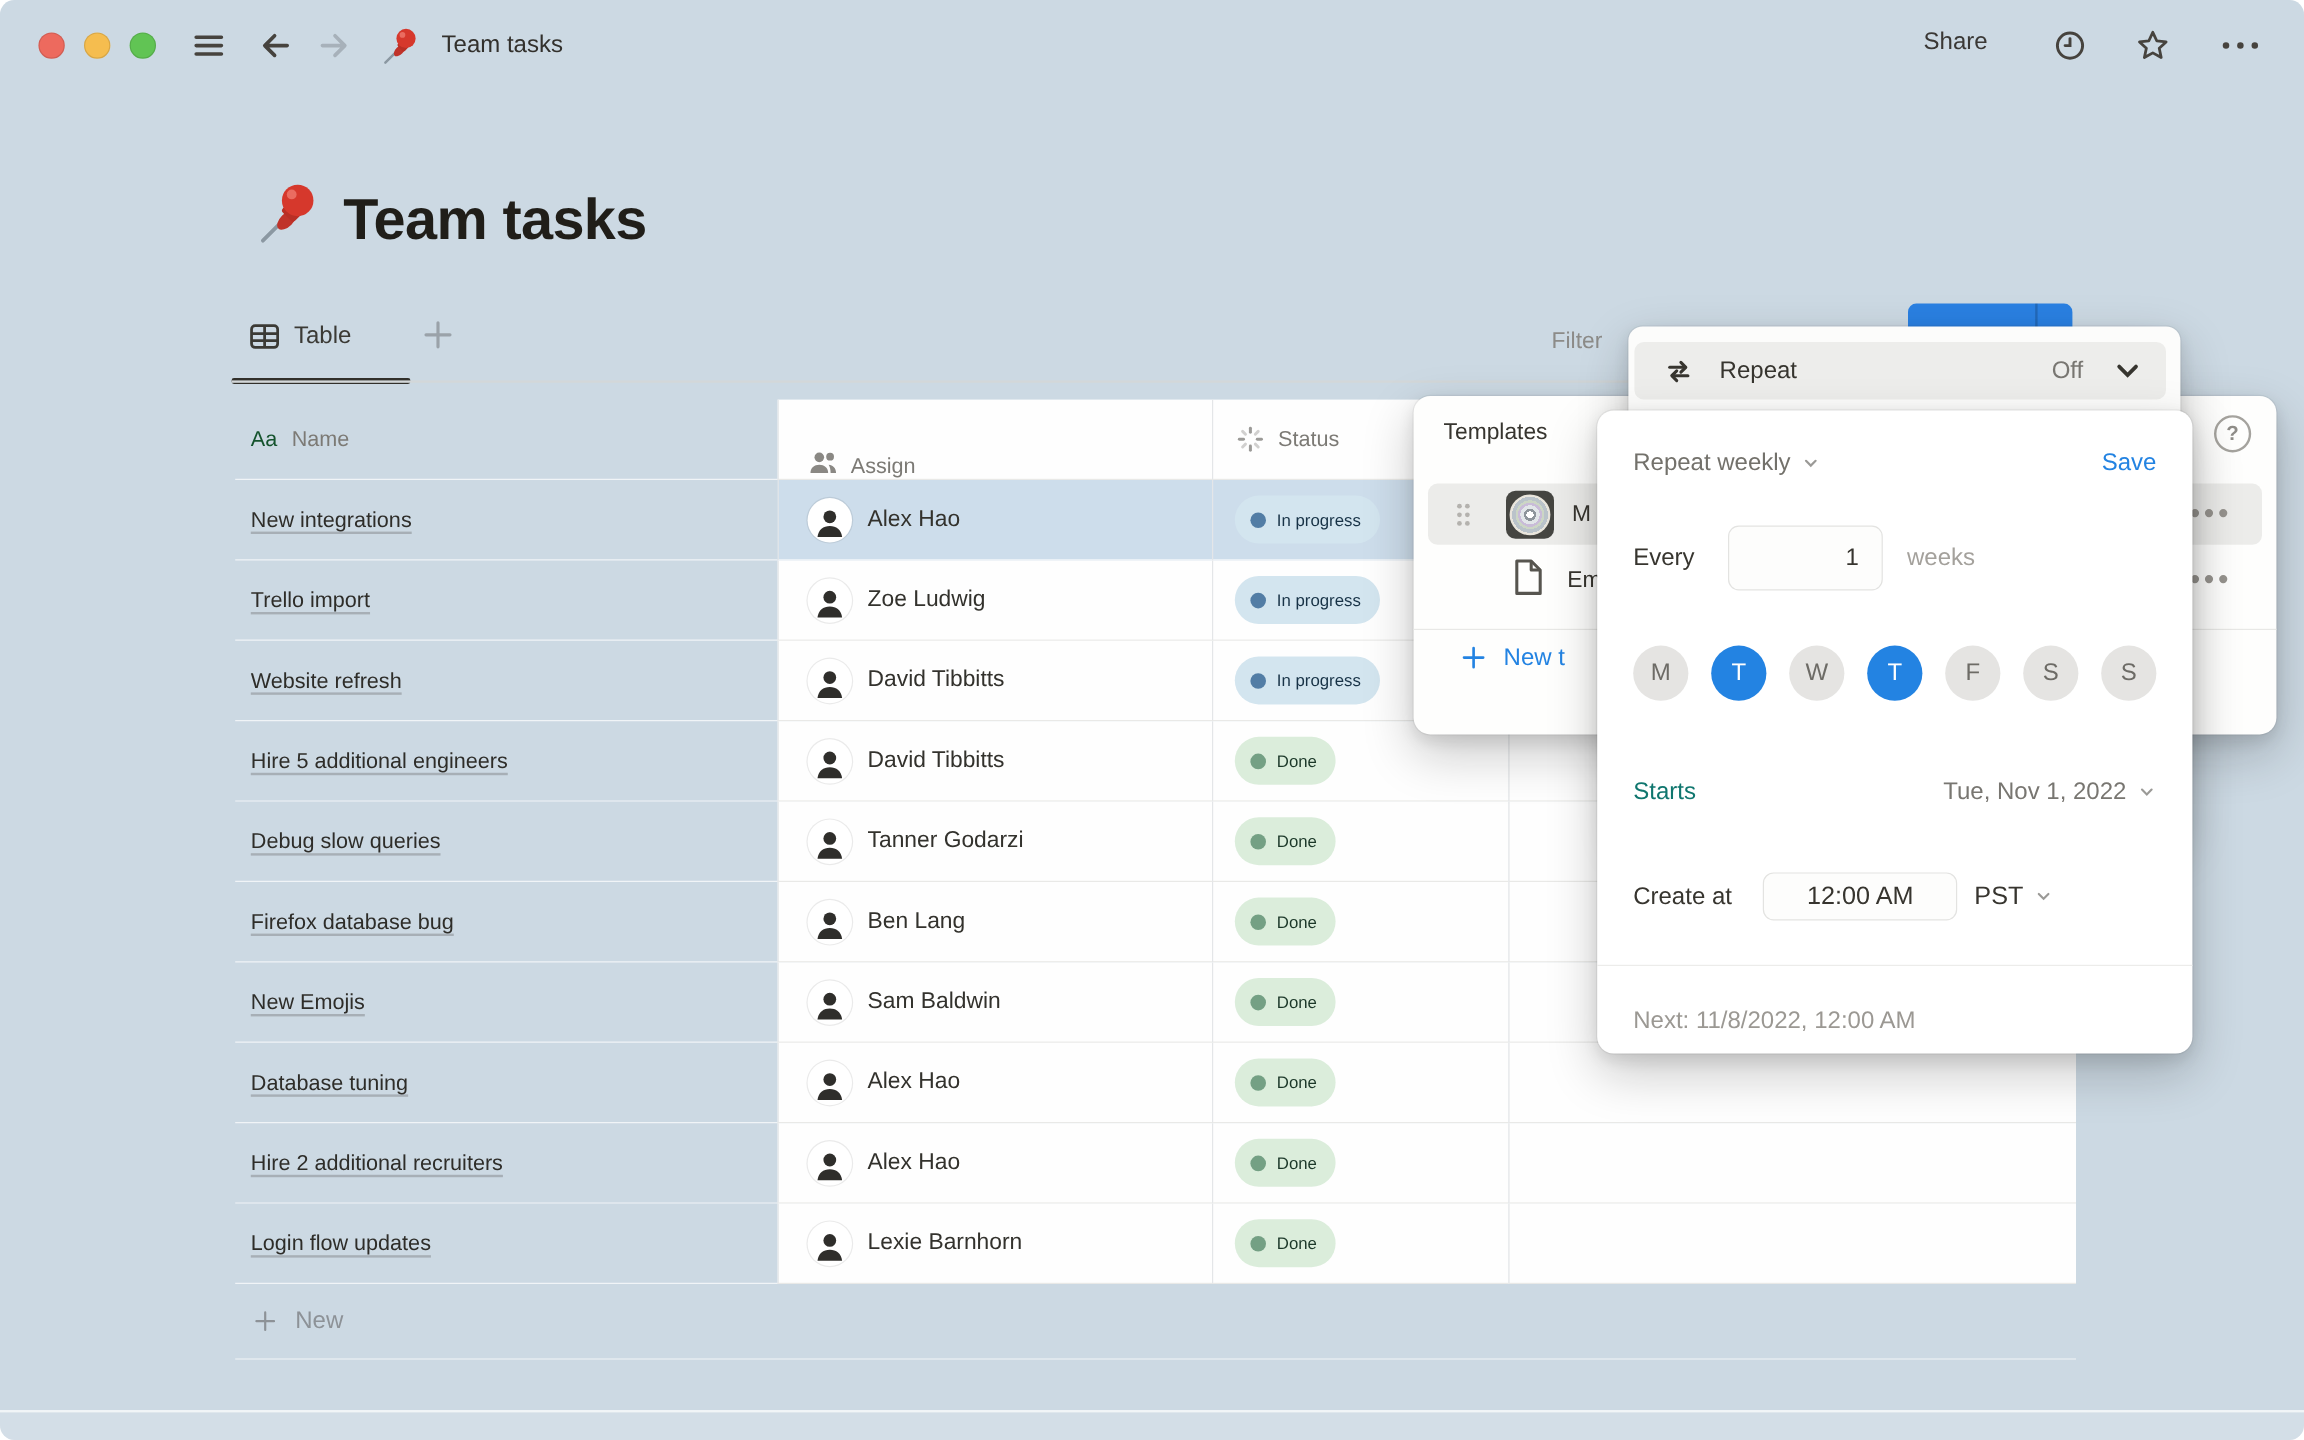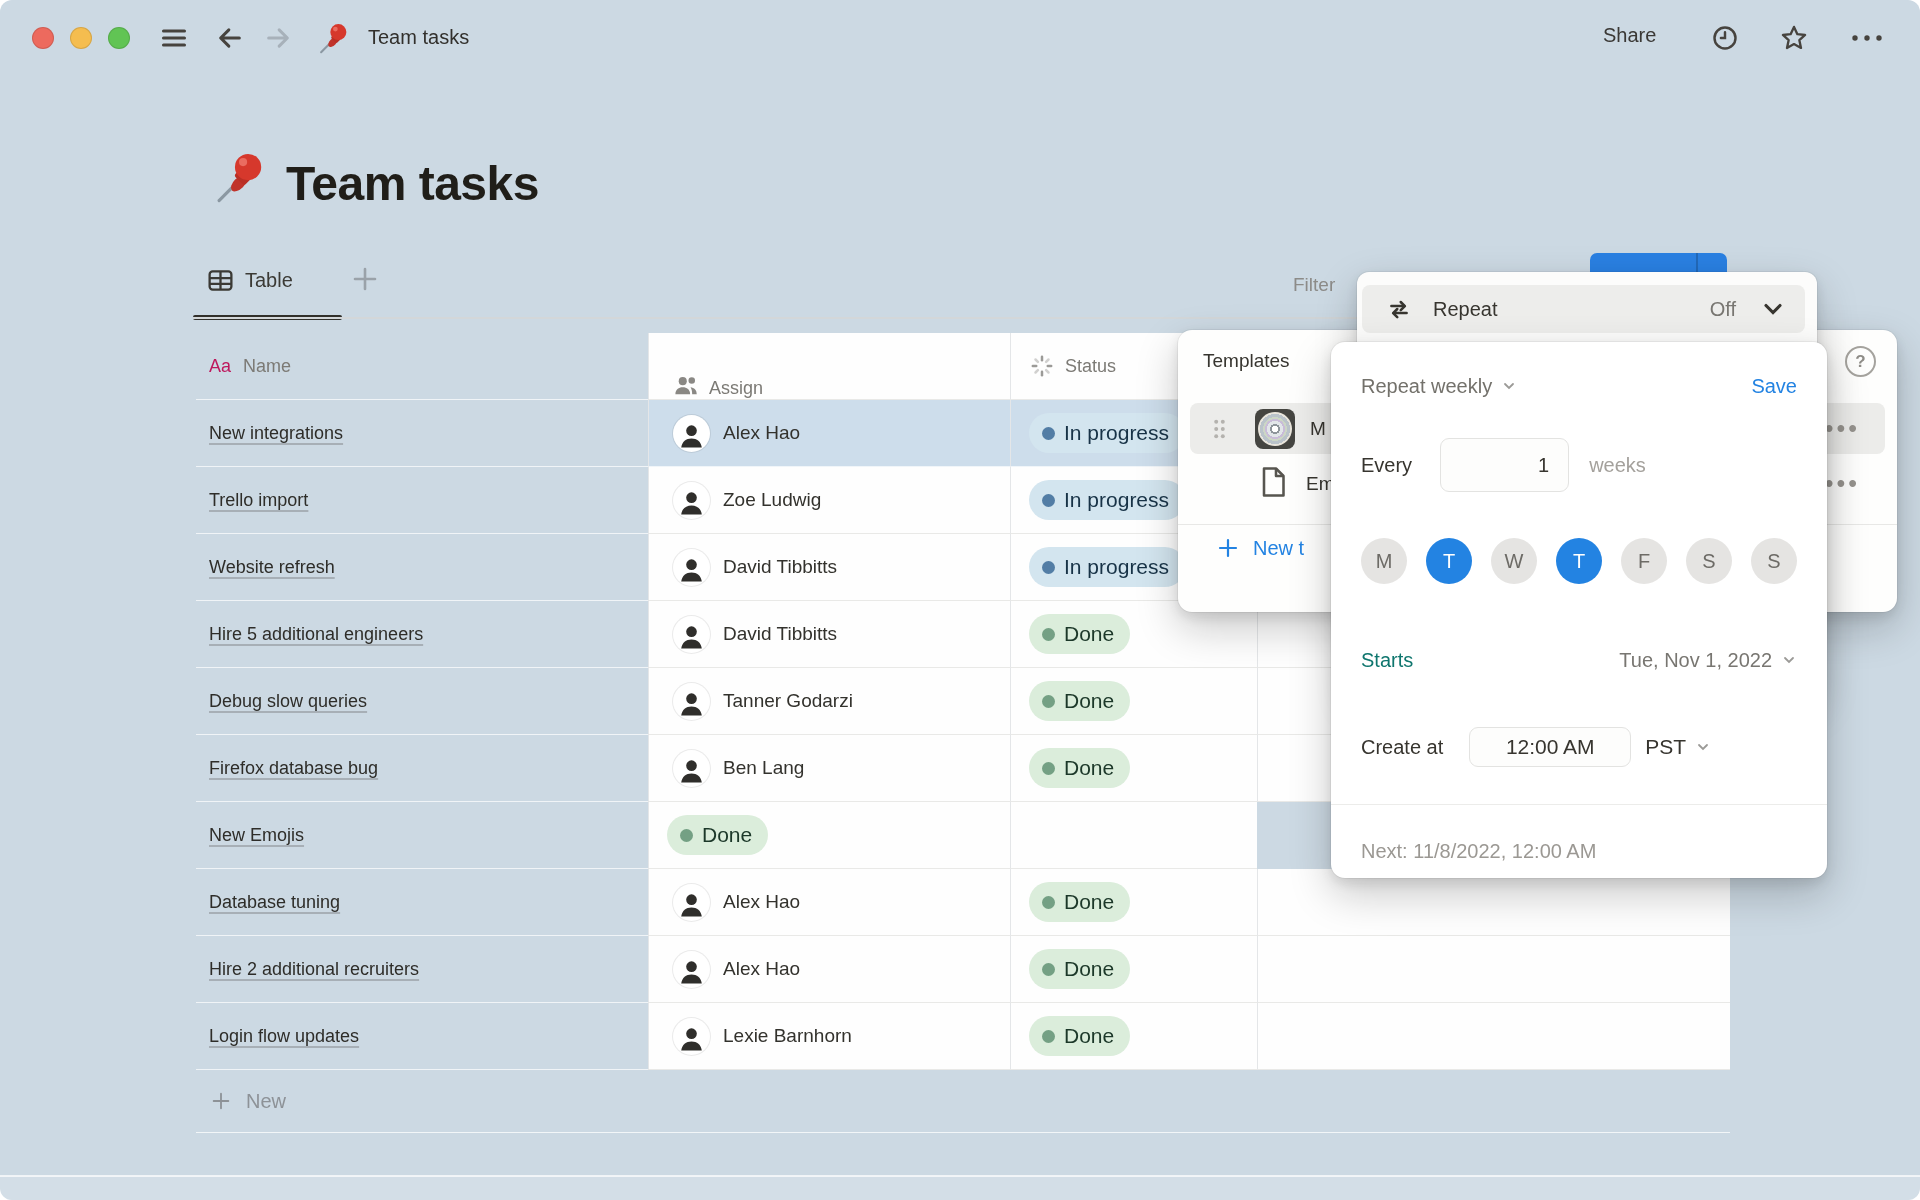--- a/index.html
+++ b/index.html
@@ -46,27 +46,27 @@
   #table { position:absolute; left:196px; top:333px; width:1534px; z-index:0; }
   .trow { display:grid; grid-template-columns:452px 362px 247px 473px; height:67px; }
   .cell { display:flex; align-items:center; position:relative; }
   .name-cell { padding-left:13px; border-bottom:1.5px solid rgba(255,255,255,0.7); }
   .assign-cell, .status-cell, .extra-cell { background:#fefefe; border-left:1px solid #e4e6e8; border-bottom:1px solid #e9e9e7; }
   .assign-cell { padding-left:24px; gap:13px; }
   .status-cell { padding-left:18px; }
   .trow.highlight .assign-cell, .trow.highlight .status-cell, .trow.highlight .extra-cell { background:#cdddeb; border-bottom-color:rgba(255,255,255,0.7); }
   .hrow .cell { color:#7c7a75; font-size:18px; gap:10px; }
   .hrow .name-cell { color:#7c7a75; }
-  .hrow .aa { color:#be185d; font-size:18px; margin-right:2px; }
+  .hrow .aa { color:#14532d; font-size:18px; margin-right:2px; }
   .hrow svg { width:26px; height:26px; flex:0 0 auto; }
   .task-name { font-size:18px; font-weight:500; color:#2e2d29; text-decoration:underline; text-decoration-color:rgba(55,53,47,0.25); text-decoration-thickness:1.5px; text-underline-offset:4px; }
   .avatar { width:37px; height:37px; border-radius:50%; background:#ffffff; box-shadow:0 0 0 1px rgba(0,0,0,0.08); display:flex; align-items:center; justify-content:center; overflow:hidden; flex:0 0 auto; }
   .avatar svg { width:29px; height:29px; margin-top:5px; }
   .assignee { font-size:19px; color:#33322d; }
-  .pill { display:inline-flex; align-items:center; gap:9px; height:40px; border-radius:20px; padding:0 16px 0 13px; font-size:21px; white-space:nowrap; }
+  .pill { display:inline-flex; align-items:center; gap:9px; height:40px; border-radius:20px; padding:0 16px 0 13px; font-size:14px; white-space:nowrap; }
   .pill .dot { width:13px; height:13px; border-radius:50%; }
   .pill.progress { background:var(--in-progress-bg,#d3e5ef); color:var(--in-progress-text,#183347); }
   .pill.progress .dot { background:var(--in-progress-dot,#527da5); }
   .pill.done { background:var(--done-bg,#dbeddb); color:var(--done-text,#1c3829); }
   .pill.done .dot { background:var(--done-dot,#74a084); }
   #new-row { position:absolute; left:196px; top:1070px; width:1534px; height:63px; display:flex; align-items:center; gap:14px; padding-left:14px; border-bottom:1.5px solid rgba(255,255,255,0.75); color:#8d9297; cursor:pointer; }
   #new-row svg { width:22px; height:22px; }
   #new-row-label { font-size:20px; }
   #footer-line { position:absolute; left:0; top:1175px; width:1920px; height:1.5px; background:rgba(255,255,255,0.7); }
   #footer-strip { position:absolute; left:0; top:1176px; width:1920px; height:24px; background:rgba(255,255,255,0.14); }
@@ -377,20 +377,29 @@
         <span>Done</span>
       </span>
     </div>
     <div class="cell extra-cell"></div>
   </div>
 
   <div class="trow">
     <div class="cell name-cell">
       <span class="task-name">New Emojis</span>
     </div>
+    <div class="cell assign-cell">
+      <span class="avatar">
+        <svg viewBox="0 0 24 24" fill="#2f2e2b">
+                <circle cx="12" cy="8" r="4.4"></circle>
+                <path d="M3.5 22c.6-5 4-7.6 8.5-7.6s7.9 2.6 8.5 7.6z"></path>
+              </svg>
+      </span>
+      <span class="assignee">Sam Baldwin</span>
+    </div>
     <div class="cell status-cell">
       <span class="pill done">
         <span class="dot"></span>
         <span>Done</span>
       </span>
     </div>
     <div class="cell extra-cell"></div>
   </div>
 
   <div class="trow">

